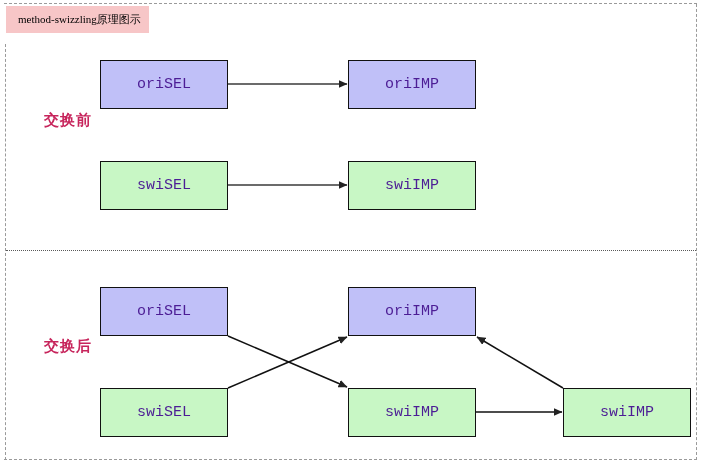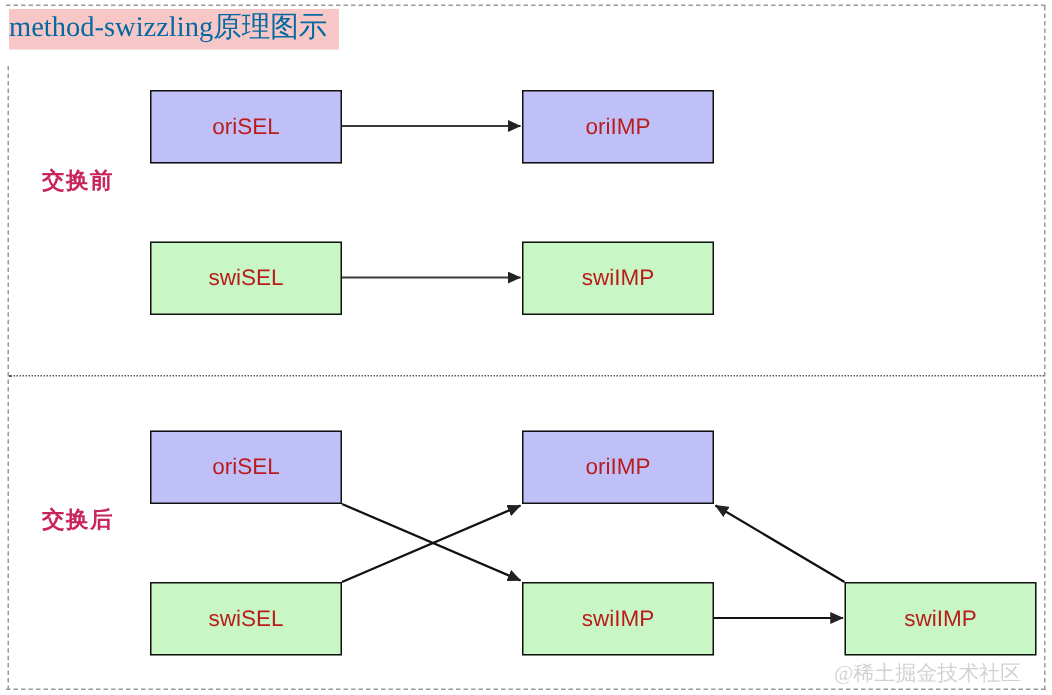--- a/index.html
+++ b/index.html
@@ -41,53 +41,54 @@
   .section-divider {
     position: absolute;
     left: 6px; top: 250px; width: 690px; height: 0;
     border-top: 1px dotted #5a5a5a;
   }
   
   .title-chip {
     position: absolute;
     left: 6px;
     top: 6px;
-    padding: 4px 8px 5px 0;
+    padding: 4px 8px 5px 12px;
     background: #f7c6c7;
-    color: #0369a1;
-    font-size: 19px;
+    color: #000000;
+    font-size: 11px;
     line-height: 18px;
     white-space: nowrap;
     font-family: "Liberation Serif", "DejaVu Serif", serif;
   }
   
   .stage-label {
     position: absolute;
     color: #c7255c;
     font-size: 15px;
     font-weight: bold;
     letter-spacing: 1px;
     white-space: nowrap;
     font-family: "Liberation Sans", "DejaVu Sans", sans-serif;
+    margin-left: 16px;
   }
   .stage-label-before { left: 28px; top: 111px; }
   .stage-label-after  { left: 28px; top: 337px; text-align: right; }
   
   .node {
     position: absolute;
     box-sizing: border-box;
     border: 1px solid #111111;
     display: flex;
     align-items: center;
     justify-content: center;
     font-size: 15px;
-    color: #b91c1c;
+    color: #4c1d95;
     width: 128px;
     height: 49px;
-    font-family: Liberation Sans, sans-serif;
+    font-family: Liberation Mono, monospace;
     text-align: center;
   }
   .node.purple { background: #c0c0f8; }
   .node.green  { background: #c8f7c5; }
   
   #arrows {
     position: absolute;
     left: 0; top: 0;
     width: 701px; height: 463px;
     pointer-events: none;
@@ -150,15 +151,14 @@
 
     <line x1="228" y1="336" x2="347" y2="387" stroke="#111111" stroke-width="1.5" marker-end="url(#ah)"></line>
 
     <line x1="228" y1="388" x2="347" y2="337" stroke="#111111" stroke-width="1.5" marker-end="url(#ah)"></line>
 
     <line x1="476" y1="412" x2="562" y2="412" stroke="#111111" stroke-width="1.4" marker-end="url(#ah)"></line>
 
     <line x1="563" y1="388" x2="477" y2="337" stroke="#111111" stroke-width="1.5" marker-end="url(#ah)"></line>
   </svg>
 
-  <div class="watermark">@稀土掘金技术社区</div>
 
 </div>
 
 </body></html>

